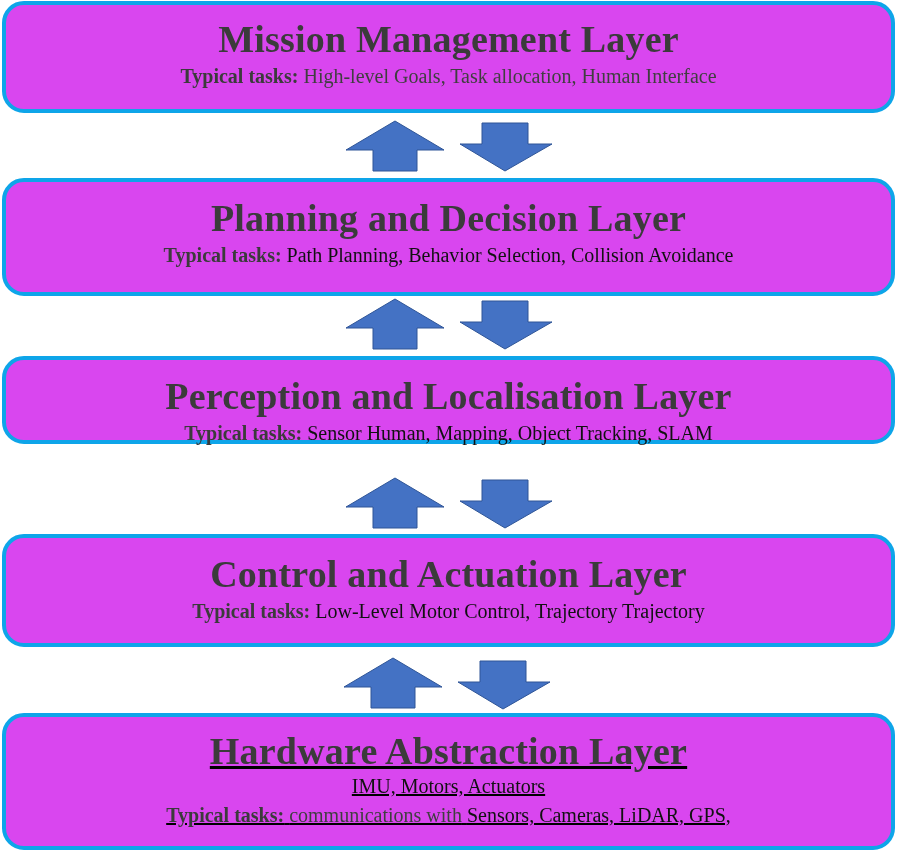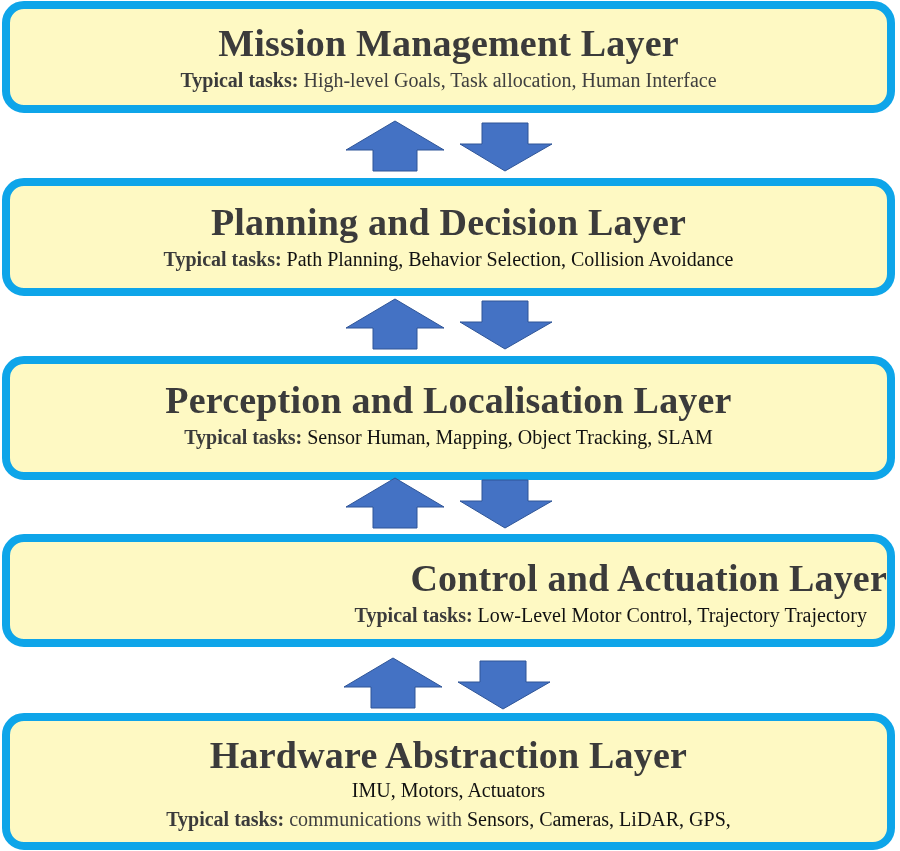--- a/index.html
+++ b/index.html
@@ -1,20 +1,20 @@
 <!DOCTYPE html>
 <html><head>
 <meta charset="utf-8">
 <style>
   html, body { margin: 0; padding: 0; background: #ffffff; }
   body { width: 900px; height: 851px; position: relative; overflow: hidden;
          font-family: "Liberation Serif", "DejaVu Serif", serif; }
   .layer {
     position: absolute; left: 2px; width: 893px;
-    background: #fef9c3; border: 8px solid #0ea5e9; border-radius: 22px;
+    background: #d946ef; border: 4px solid #0ea5e9; border-radius: 22px;
     box-sizing: border-box; text-align: center;
   }
   .layer-title {
     font-weight: bold; color: #3b3b3b; font-size: 38px; line-height: 44px;
     margin-top: 14px; letter-spacing: 0.2px;
   }
   .layer-tasks {
     font-size: 20px; line-height: 27px; color: #111111; margin-top: 2px;
     padding: 0 20px;
   }
@@ -48,51 +48,51 @@
   </div>
 </div>
 
 <svg class="arrow" style="left:344px; top:298px;" width="102" height="52" viewBox="0 0 102 52">
   <polygon points="51,1 100,30 73,30 73,51 29,51 29,30 2,30" fill="#4472c4" stroke="#2f5597" stroke-width="1"></polygon>
 </svg>
 <svg class="arrow" style="left:458px; top:300px;" width="96" height="50" viewBox="0 0 96 50">
   <polygon points="24,1 70,1 70,22 94,22 47,49 2,22 24,22" fill="#4472c4" stroke="#2f5597" stroke-width="1"></polygon>
 </svg>
 
-<div class="layer" style="top:356px; height:124px;">
+<div class="layer" style="top:356px; height:88px;">
   <div class="layer-title">Perception and Localisation Layer</div>
   <div class="layer-tasks">
     <span class="tasks-label">Typical tasks:</span>
     <span>Sensor Human, Mapping, Object Tracking, SLAM</span>
   </div>
 </div>
 
 <svg class="arrow" style="left:344px; top:477px;" width="102" height="52" viewBox="0 0 102 52">
   <polygon points="51,1 100,30 73,30 73,51 29,51 29,30 2,30" fill="#4472c4" stroke="#2f5597" stroke-width="1"></polygon>
 </svg>
 <svg class="arrow" style="left:458px; top:479px;" width="96" height="50" viewBox="0 0 96 50">
   <polygon points="24,1 70,1 70,22 94,22 47,49 2,22 24,22" fill="#4472c4" stroke="#2f5597" stroke-width="1"></polygon>
 </svg>
 
-<div class="layer" style="top:534px; height:113px;text-align:right;">
+<div class="layer" style="top:534px; height:113px;">
   <div class="layer-title">Control and Actuation Layer</div>
   <div class="layer-tasks">
     <span class="tasks-label">Typical tasks:</span>
     <span>Low-Level Motor Control, Trajectory Trajectory</span>
   </div>
 </div>
 
 <svg class="arrow" style="left:342px; top:657px;" width="102" height="52" viewBox="0 0 102 52">
   <polygon points="51,1 100,30 73,30 73,51 29,51 29,30 2,30" fill="#4472c4" stroke="#2f5597" stroke-width="1"></polygon>
 </svg>
 <svg class="arrow" style="left:456px; top:660px;" width="96" height="50" viewBox="0 0 96 50">
   <polygon points="24,1 70,1 70,22 94,22 47,49 2,22 24,22" fill="#4472c4" stroke="#2f5597" stroke-width="1"></polygon>
 </svg>
 
-<div class="layer" style="top:713px; height:137px;">
+<div class="layer" style="top:713px; height:137px;text-decoration:underline;">
   <div class="layer-title" style="margin-top:12px;">Hardware Abstraction Layer</div>
   <div class="layer-tasks" style="margin-top:0;">IMU, Motors, Actuators</div>
   <div class="layer-tasks">
     <span class="tasks-label">Typical tasks:</span>
     <span class="gray">communications with</span>
     <span>Sensors, Cameras, LiDAR, GPS,</span>
   </div>
 </div>
 
 </body></html>

